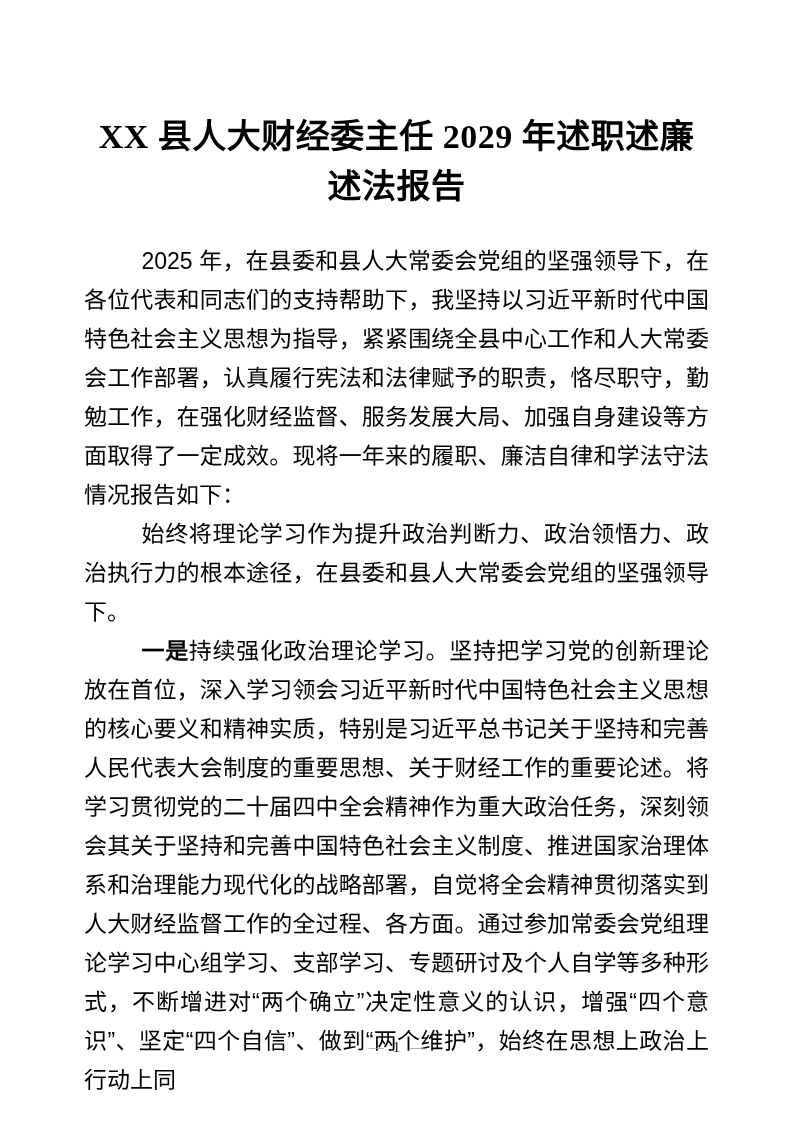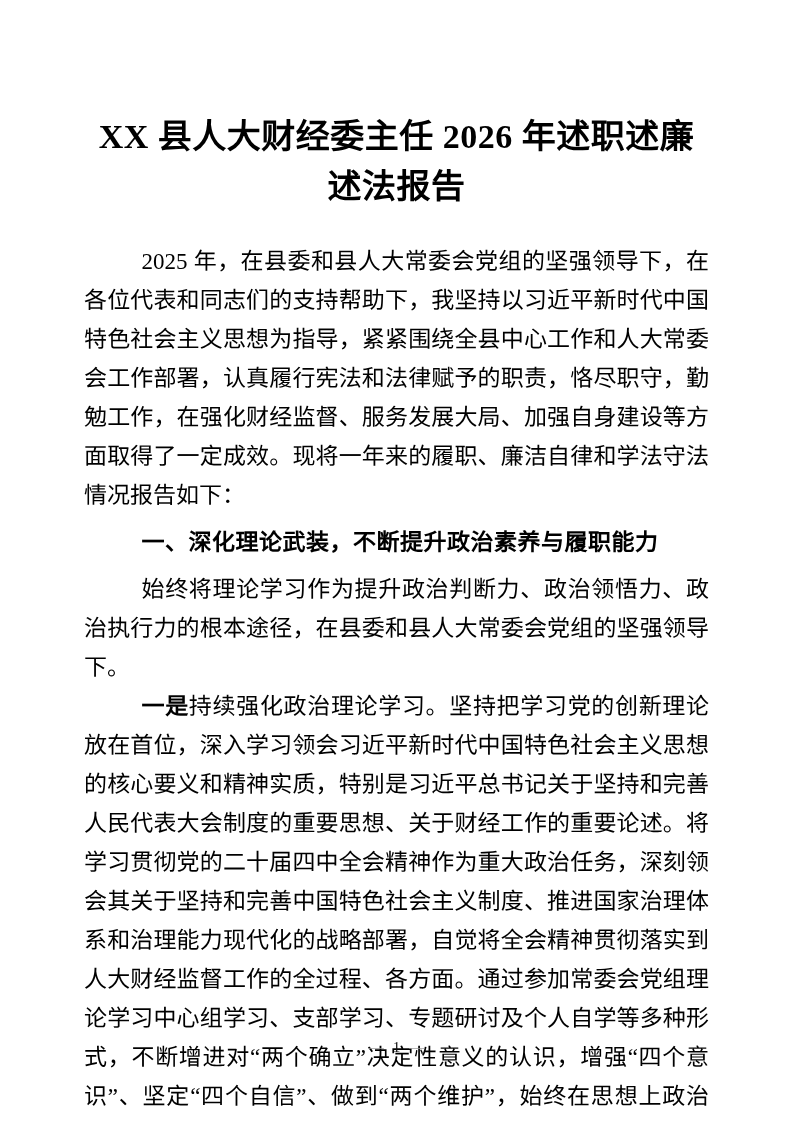--- a/index.html
+++ b/index.html
@@ -35,21 +35,21 @@
     font-family: "Liberation Serif", serif;
     letter-spacing: 0.5px;
   }
   .para {
     font-size: 23px;
     line-height: 39px;
     text-align: justify;
     text-justify: inter-character;
     text-indent: 2.5em;
     margin: 0;
-    font-family: Liberation Serif, serif;
+    font-family: Liberation Sans, sans-serif;
   }
   .section-heading {
     font-size: 23px;
     line-height: 39px;
     font-weight: bold;
     font-family: "Liberation Sans", sans-serif;
     text-indent: 2.5em;
     margin: 8px 0 8px 0;
     letter-spacing: 0.5px;
   }
@@ -72,25 +72,24 @@
   }
   .footer .page-num {
     color: #111111;
   }
 </style>
 </head>
 <body>
 
 <div class="page">
   <div class="content">
-    <h1 class="doc-title">XX 县人大财经委主任 2026 年述职述廉述法报告</h1>
+    <h1 class="doc-title">XX 县人大财经委主任 2029 年述职述廉述法报告</h1>
 
     <p class="para">2025 年，在县委和县人大常委会党组的坚强领导下，在各位代表和同志们的支持帮助下，我坚持以习近平新时代中国特色社会主义思想为指导，紧紧围绕全县中心工作和人大常委会工作部署，认真履行宪法和法律赋予的职责，恪尽职守，勤勉工作，在强化财经监督、服务发展大局、加强自身建设等方面取得了一定成效。现将一年来的履职、廉洁自律和学法守法情况报告如下：</p>
 
-    <h2 class="section-heading">一、深化理论武装，不断提升政治素养与履职能力</h2>
 
     <p class="para">始终将理论学习作为提升政治判断力、政治领悟力、政治执行力的根本途径，在县委和县人大常委会党组的坚强领导下。</p>
 
     <p class="para"><span class="lead-bold">一是</span><span>持续强化政治理论学习。坚持把学习党的创新理论放在首位，深入学习领会习近平新时代中国特色社会主义思想的核心要义和精神实质，特别是习近平总书记关于坚持和完善人民代表大会制度的重要思想、关于财经工作的重要论述。将学习贯彻党的二十届四中全会精神作为重大政治任务，深刻领会其关于坚持和完善中国特色社会主义制度、推进国家治理体系和治理能力现代化的战略部署，自觉将全会精神贯彻落实到人大财经监督工作的全过程、各方面。通过参加常委会党组理论学习中心组学习、支部学习、专题研讨及个人自学等多种形式，不断增进对“两个确立”决定性意义的认识，增强“四个意识”、坚定“四个自信”、做到“两个维护”，始终在思想上政治上行动上同</span></p>
   </div>
 
   <div class="footer">
     <span class="dash">—</span><span class="page-num">1</span><span class="dash">—</span>
   </div>
 </div>

